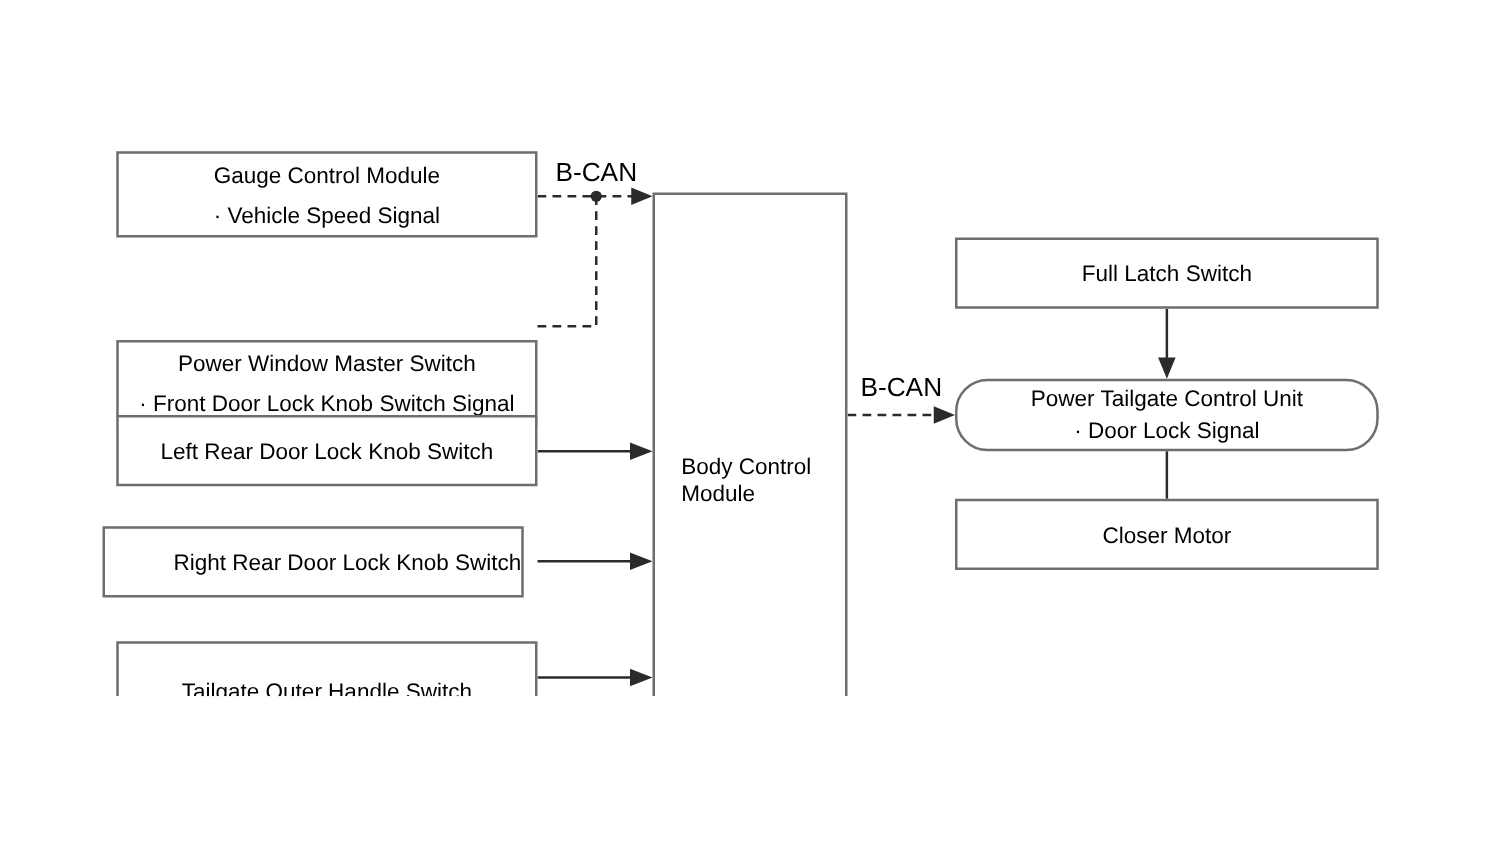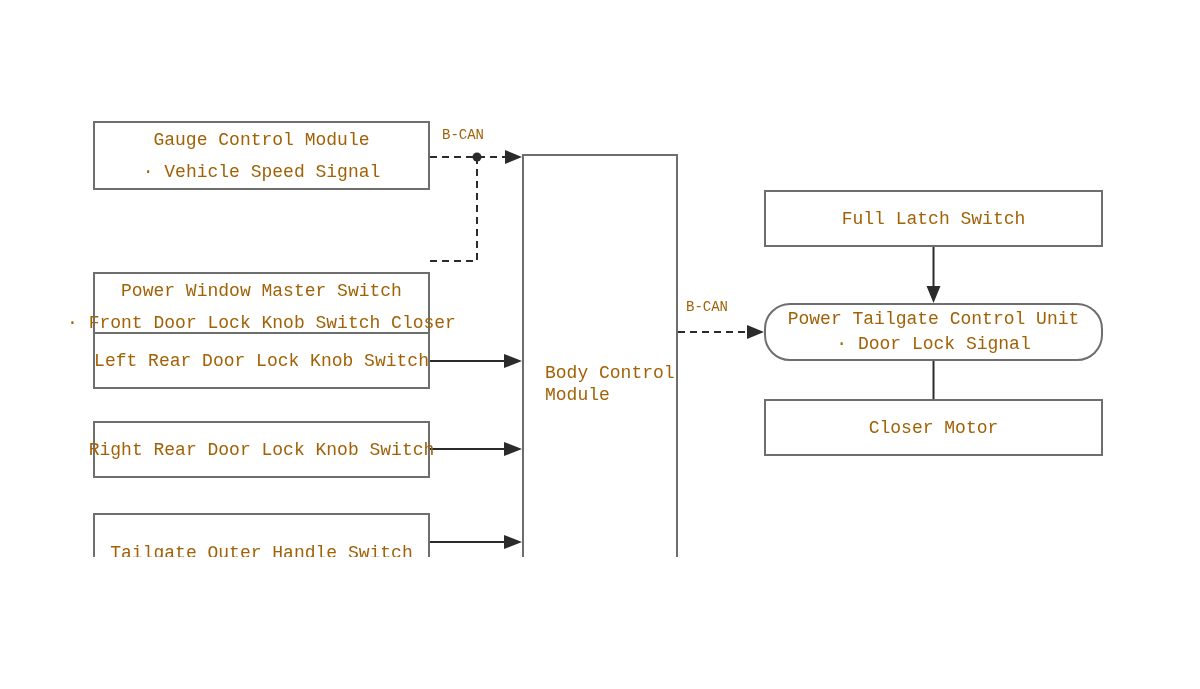--- a/index.html
+++ b/index.html
@@ -5,22 +5,22 @@
   html, body {
     margin: 0;
     padding: 0;
     background: #ffffff;
   }
   .canvas {
     position: relative;
     width: 1200px;
     height: 557px;
     background: #ffffff;
-    font-family: Liberation Mono, monospace;
-    color: #a16207;
+    font-family: Liberation Sans, sans-serif;
+    color: #000000;
     overflow: hidden;
   }
   .wires {
     position: absolute;
     left: 0;
     top: 0;
     width: 1200px;
     height: 689px;
     pointer-events: none;
   }
@@ -37,37 +37,37 @@
   }
   .line {
     font-size: 18px;
     line-height: 32px;
     white-space: nowrap;
   }
   
   #n-gcm  { left: 93px;  top: 121px; width: 337px; height: 69px; }
   #n-pwms { left: 93px;  top: 228px; width: 337px; height: 69px; margin-top: 44px; }
   #n-lr   { left: 93px;  top: 332px; width: 337px; height: 57px; }
-  #n-rr   { left: 93px;  top: 421px; width: 337px; height: 57px; }
+  #n-rr   { left: 82px;  top: 421px; width: 337px; height: 57px; align-items: flex-end; }
   #n-tg   { left: 93px;  top: 513px; width: 337px; height: 58px; justify-content: flex-end; }
   
   #n-bcm  { left: 522px; top: 106px; width: 156px; height: 481px;
             align-items: flex-start; text-align: left; padding-left: 21px; margin-top: 48px; }
   #n-bcm .line { line-height: 22px; white-space: pre-line; transform: translateY(-11px); }
   
   #n-fls  { left: 764px; top: 190px; width: 339px; height: 57px; }
   #n-ptcu { left: 764px; top: 303px; width: 339px; height: 58px; border-radius: 26px; }
   #n-ptcu .line { line-height: 25px; }
   #n-cm   { left: 764px; top: 399px; width: 339px; height: 57px; }
   
   .bus-label {
     position: absolute;
-    font-size: 14px;
+    font-size: 21px;
     font-weight: 400;
-    text-align: left;
+    text-align: center;
     white-space: nowrap;
   }
   #lbl-bcan-left  { left: 442px; top: 127px; width: 70px; }
   #lbl-bcan-right { left: 686px; top: 299px; width: 70px; }
 </style>
 </head>
 <body>
 
 <div class="canvas">
 
@@ -114,21 +114,21 @@
     </g>
   </svg>
 
   <div class="node" id="n-gcm">
     <div class="line">Gauge Control Module</div>
     <div class="line">· Vehicle Speed Signal</div>
   </div>
 
   <div class="node" id="n-pwms">
     <div class="line">Power Window Master Switch</div>
-    <div class="line">· Front Door Lock Knob Switch Closer</div>
+    <div class="line">· Front Door Lock Knob Switch Signal</div>
   </div>
 
   <div class="node" id="n-lr">
     <div class="line">Left Rear Door Lock Knob Switch</div>
   </div>
 
   <div class="node" id="n-rr">
     <div class="line">Right Rear Door Lock Knob Switch</div>
   </div>
 

